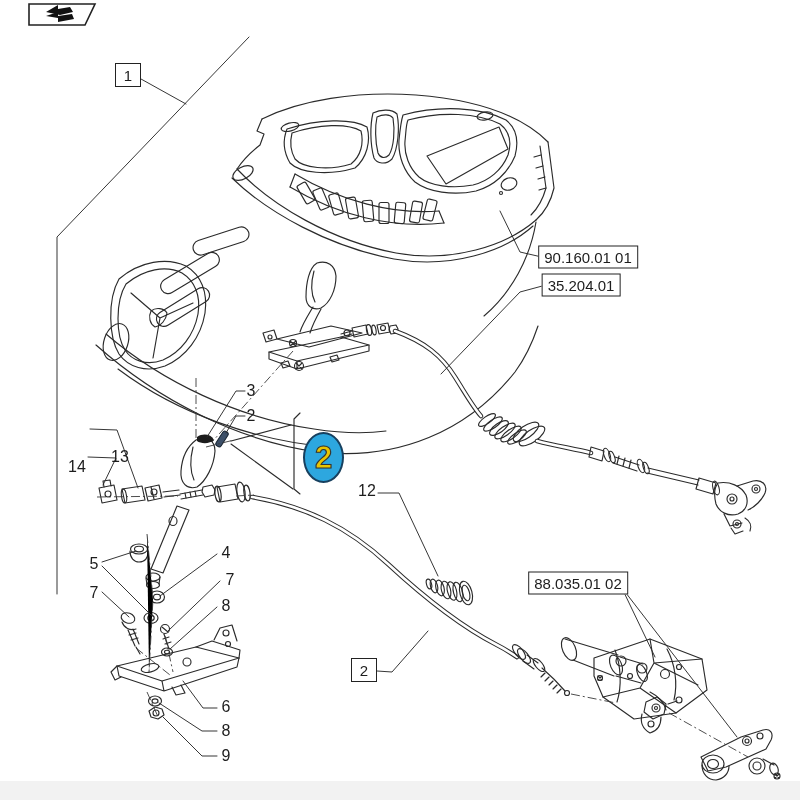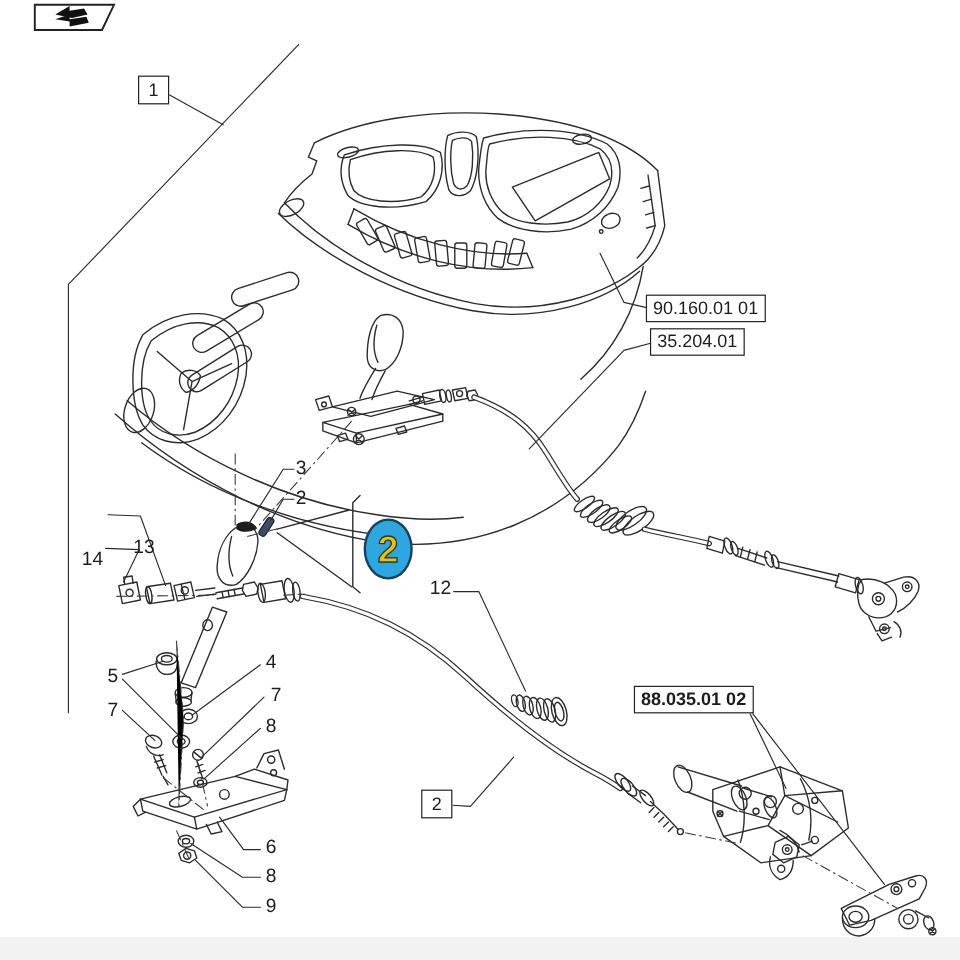--- a/index.html
+++ b/index.html
@@ -332,21 +332,21 @@
     <g>
       <path d="M46,12 L58,5 L58,9 L70,7 L73,12 L60,15 Z" fill="#111"></path>
       <path d="M46,16 L58,12 L58,16 L72,14 L74,19 L58,22 L58,18 Z" fill="#111"></path>
     </g>
   </svg>
 </div>
 
 <div class="boxlbl sqbox" style="left:128px;top:75px;">1</div>
 <div class="boxlbl" style="left:588px;top:257px;">90.160.01 01</div>
 <div class="boxlbl" style="left:581px;top:285px;text-align:center;">35.204.01</div>
-<div class="boxlbl" style="left:578px;top:583px;font-weight:bold;">88.035.01 02</div>
+<div class="boxlbl" style="left:578px;top:583px;">88.035.01 02</div>
 <div class="boxlbl sqbox" style="left:364px;top:670px;">2</div>
 
 <div id="highlight-oval">
   <span>2</span>
 </div>
 
 <span class="lbl" style="left:251px;top:391px;">3</span>
 <span class="lbl" style="left:251px;top:416px;">2</span>
 <span class="lbl" style="left:77px;top:429px;margin-top:38px;">14</span>
 <span class="lbl" style="left:75px;top:457px;margin-left:45px;">13</span>

